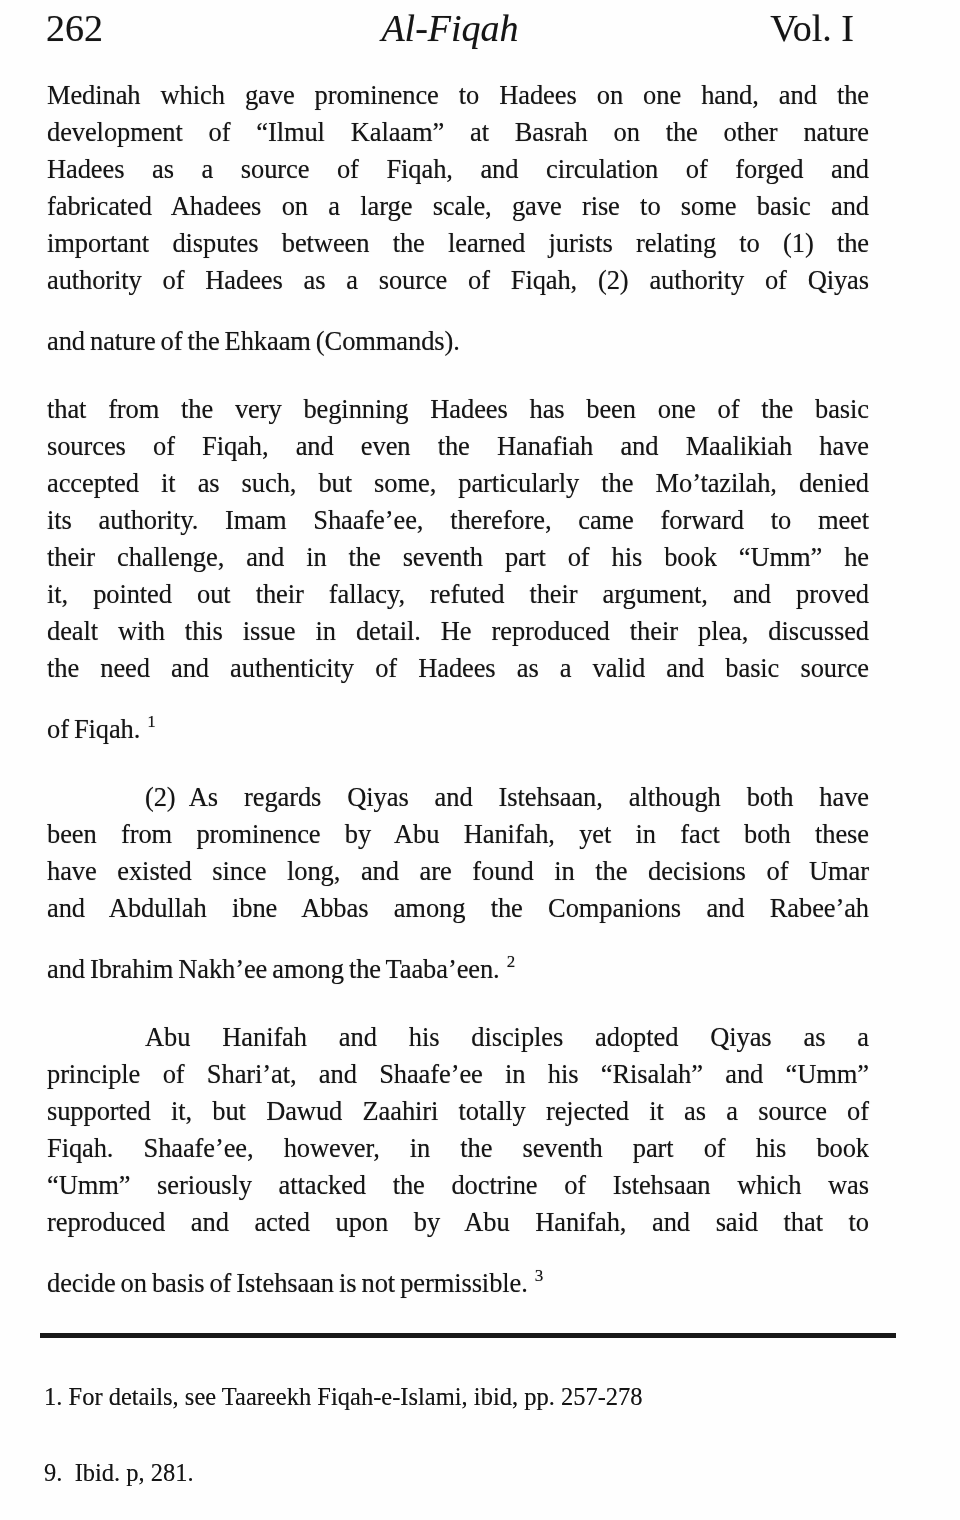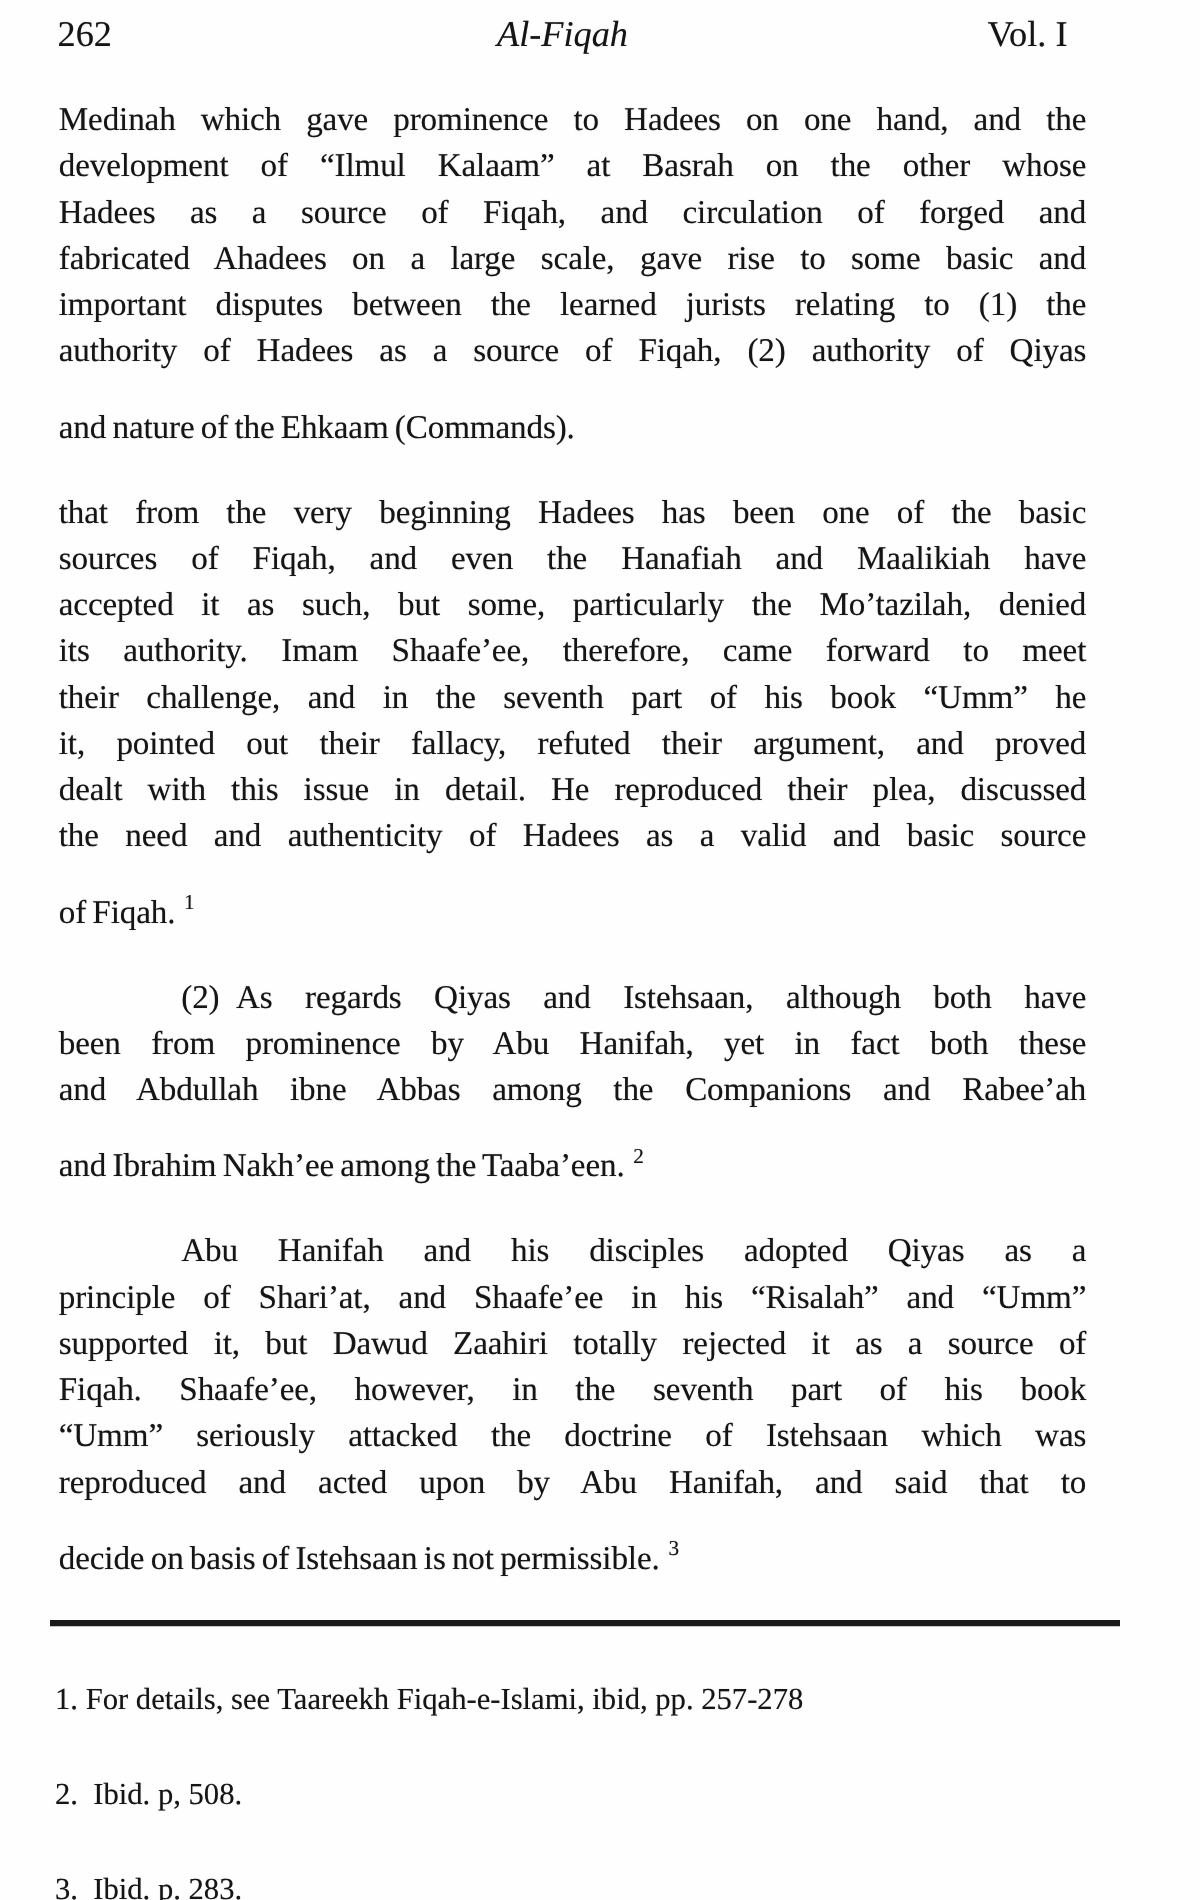--- a/index.html
+++ b/index.html
@@ -15,21 +15,21 @@
     overflow: hidden;
     font-family: "Liberation Serif", "DejaVu Serif", serif;
     color: #151515;
   }
   
   .running-head {
     display: grid;
     grid-template-columns: 1fr auto 1fr;
     align-items: baseline;
     padding: 10px 106px 0 46px;
-    font-size: 29px;
+    font-size: 38px;
     line-height: 36px;
     text-shadow: 0 0 0.7px rgba(20,20,20,0.45);
   }
   .running-head .page-num { justify-self: start; }
   .running-head .book-title { justify-self: center; font-style: italic; }
   .running-head .volume { justify-self: end; }
 
   
   .body-text {
     margin: 31px 0 0 47px;
@@ -81,21 +81,21 @@
   <header class="running-head">
     <span class="page-num">262</span>
     <span class="book-title">Al-Fiqah</span>
     <span class="volume">Vol. I</span>
   </header>
 
   <main class="body-text">
 
     <p class="para">
       <span class="line">Medinah which gave prominence to Hadees on one hand, and the</span>
-      <span class="line">development of “Ilmul Kalaam” at Basrah on the other whose</span>
+      <span class="line">development of “Ilmul Kalaam” at Basrah on the other nature</span>
       <span class="line">Hadees as a source of Fiqah, and circulation of forged and</span>
       <span class="line">fabricated Ahadees on a large scale, gave rise to some basic and</span>
       <span class="line">important disputes between the learned jurists relating to (1) the</span>
       <span class="line">authority of Hadees as a source of Fiqah, (2) authority of Qiyas</span>
       <span class="line last">and nature of the Ehkaam (Commands).</span>
     </p>
 
     <p class="para">
       <span class="line">that from the very beginning Hadees has been one of the basic</span>
       <span class="line">sources of Fiqah, and even the Hanafiah and Maalikiah have</span>
@@ -104,37 +104,38 @@
       <span class="line">their challenge, and in the seventh part of his book “Umm” he</span>
       <span class="line">it, pointed out their fallacy, refuted their argument, and proved</span>
       <span class="line">dealt with this issue in detail. He reproduced their plea, discussed</span>
       <span class="line">the need and authenticity of Hadees as a valid and basic source</span>
       <span class="line last"><span>of Fiqah.</span><sup class="fnmark">1</sup></span>
     </p>
 
     <p class="para">
       <span class="line indent">(2) As regards Qiyas and Istehsaan, although both have</span>
       <span class="line">been from prominence by Abu Hanifah, yet in fact both these</span>
+      <span class="line">have existed since long, and are found in the decisions of Umar</span>
       <span class="line">and Abdullah ibne Abbas among the Companions and Rabee’ah</span>
       <span class="line last"><span>and Ibrahim Nakh’ee among the Taaba’een.</span><sup class="fnmark">2</sup></span>
     </p>
 
     <p class="para">
       <span class="line indent">Abu Hanifah and his disciples adopted Qiyas as a</span>
       <span class="line">principle of Shari’at, and Shaafe’ee in his “Risalah” and “Umm”</span>
       <span class="line">supported it, but Dawud Zaahiri totally rejected it as a source of</span>
       <span class="line">Fiqah. Shaafe’ee, however, in the seventh part of his book</span>
       <span class="line">“Umm” seriously attacked the doctrine of Istehsaan which was</span>
       <span class="line">reproduced and acted upon by Abu Hanifah, and said that to</span>
       <span class="line last"><span>decide on basis of Istehsaan is not permissible.</span><sup class="fnmark">3</sup></span>
     </p>
 
   </main>
 
   <hr class="footnote-rule">
 
   <section class="footnotes">
     <span class="footnote">1. For details, see Taareekh Fiqah-e-Islami, ibid, pp. 257-278</span>
-    <span class="footnote">2. Ibid. p, 508.</span>
+    <span class="footnote">9. Ibid. p, 281.</span>
     <span class="footnote">3. Ibid. p. 283.</span>
   </section>
 
 </div>
 
 </body></html>

